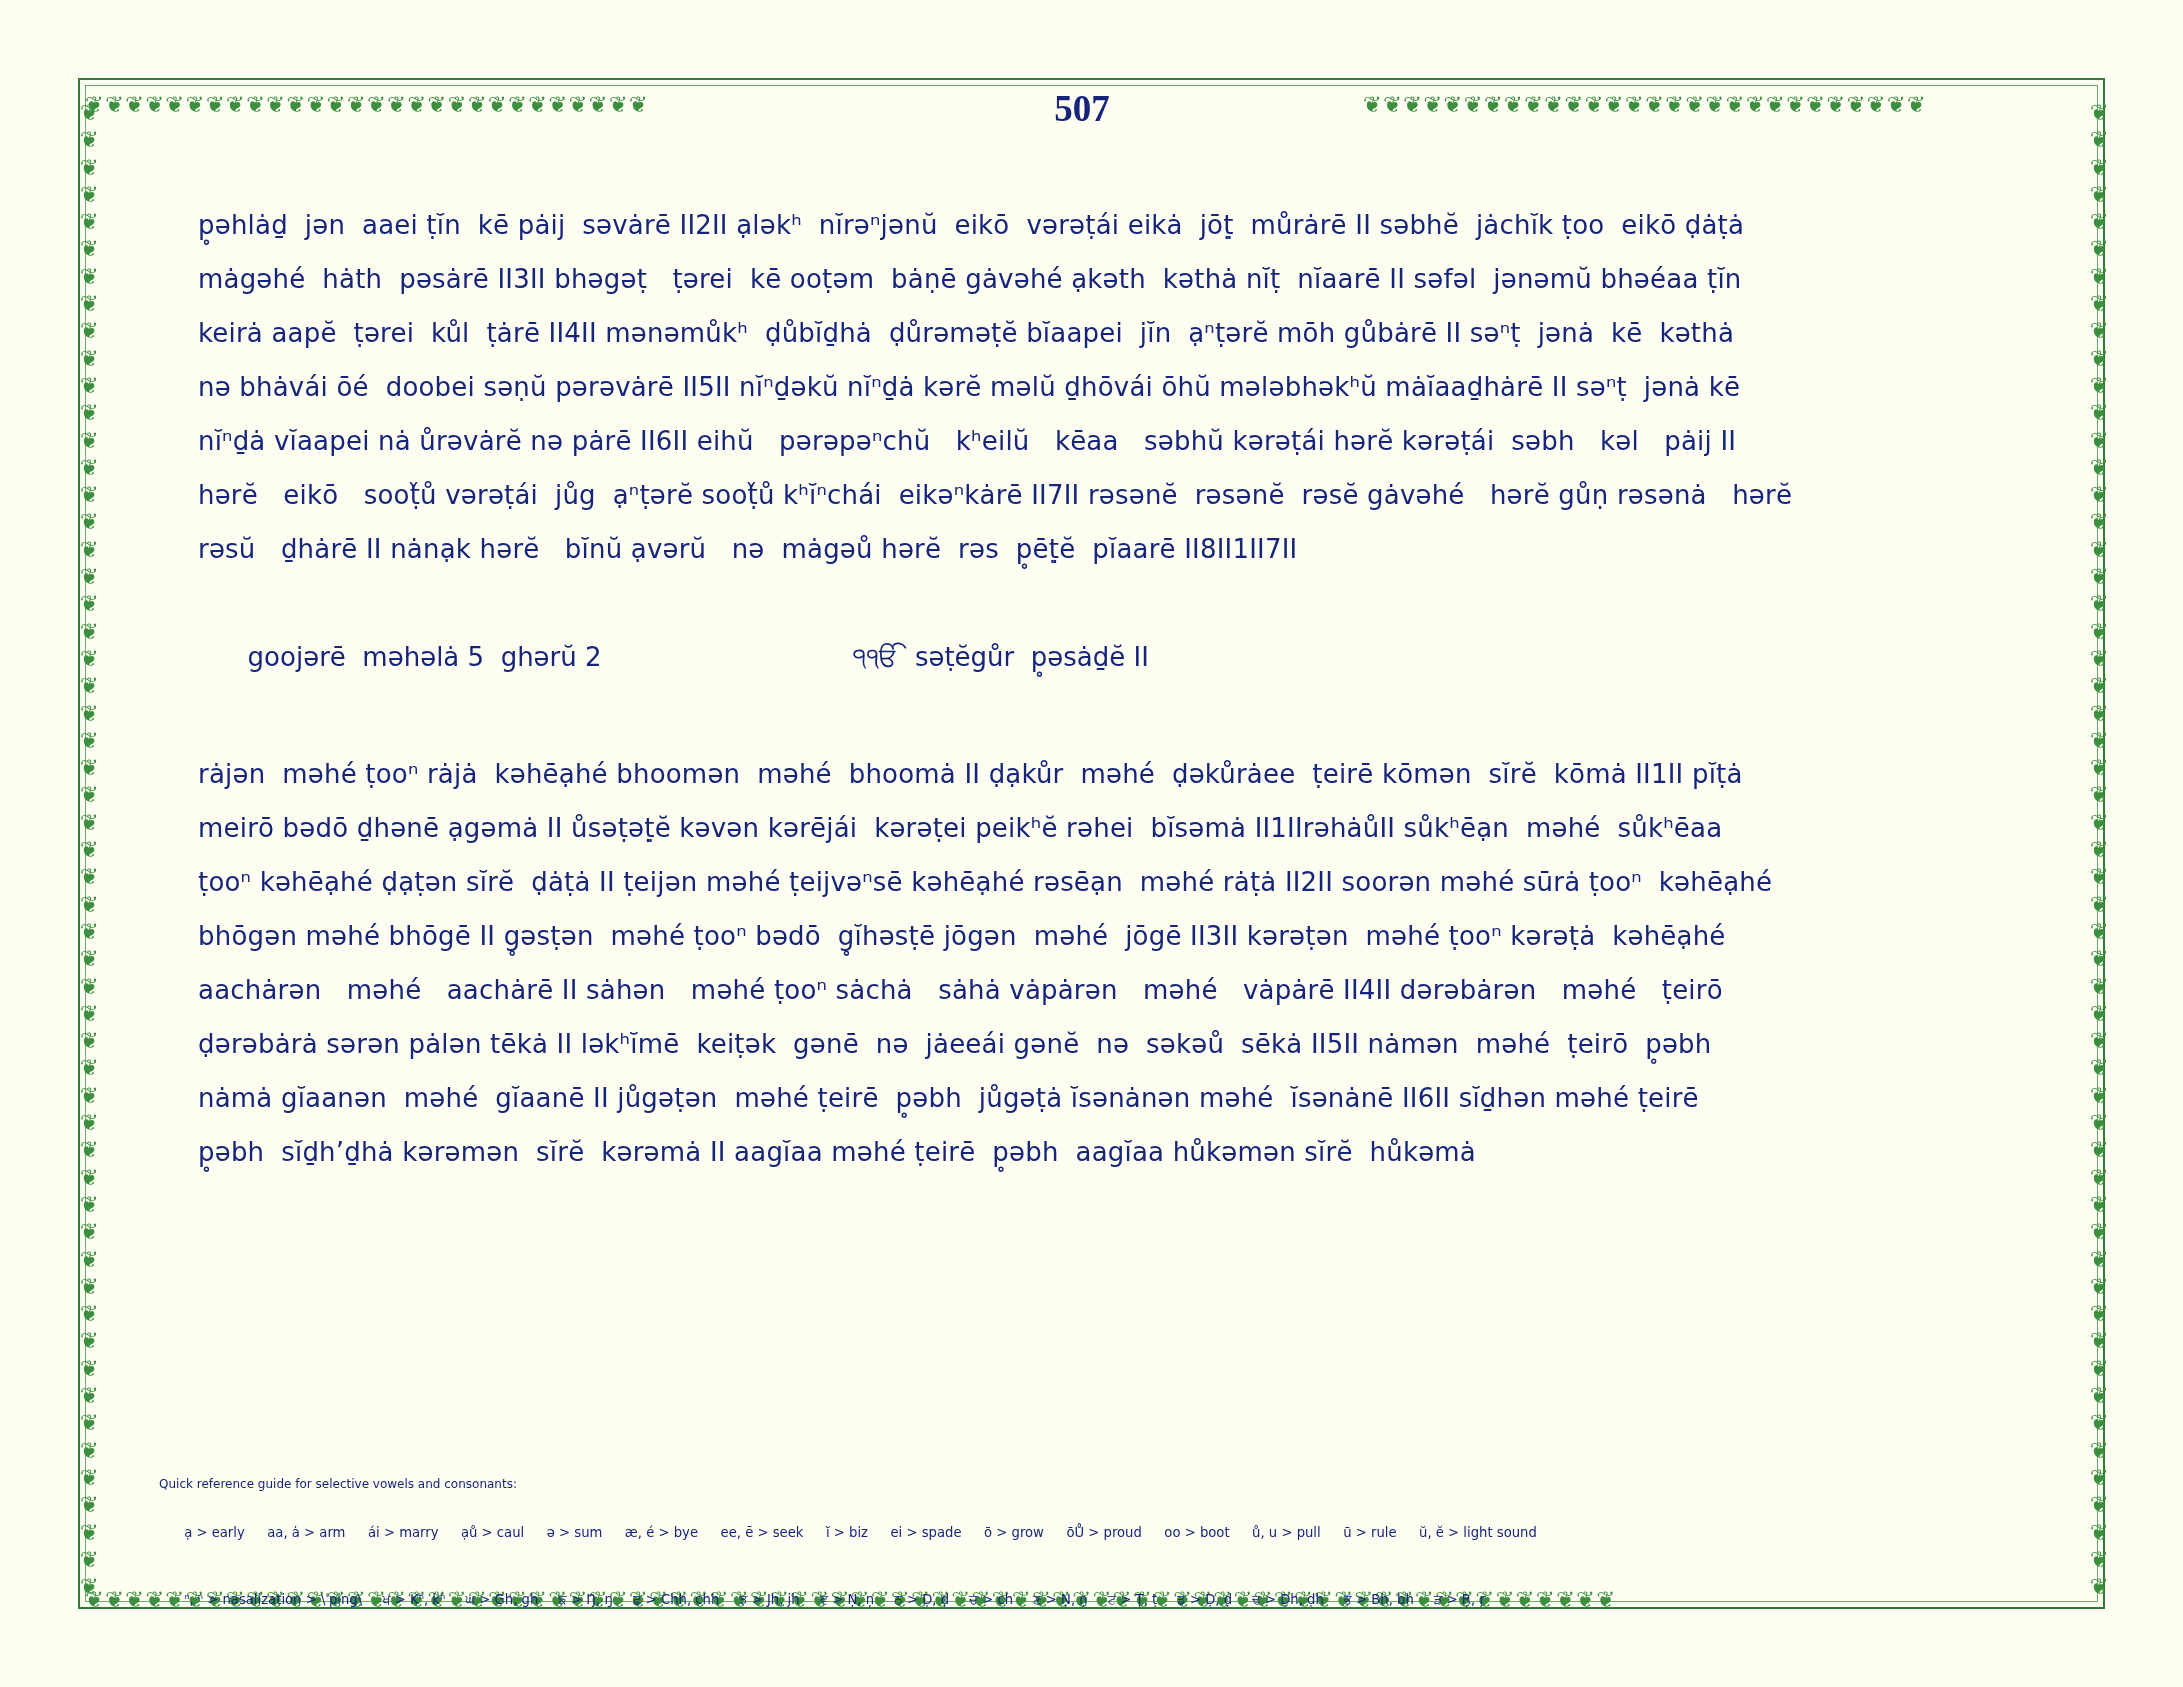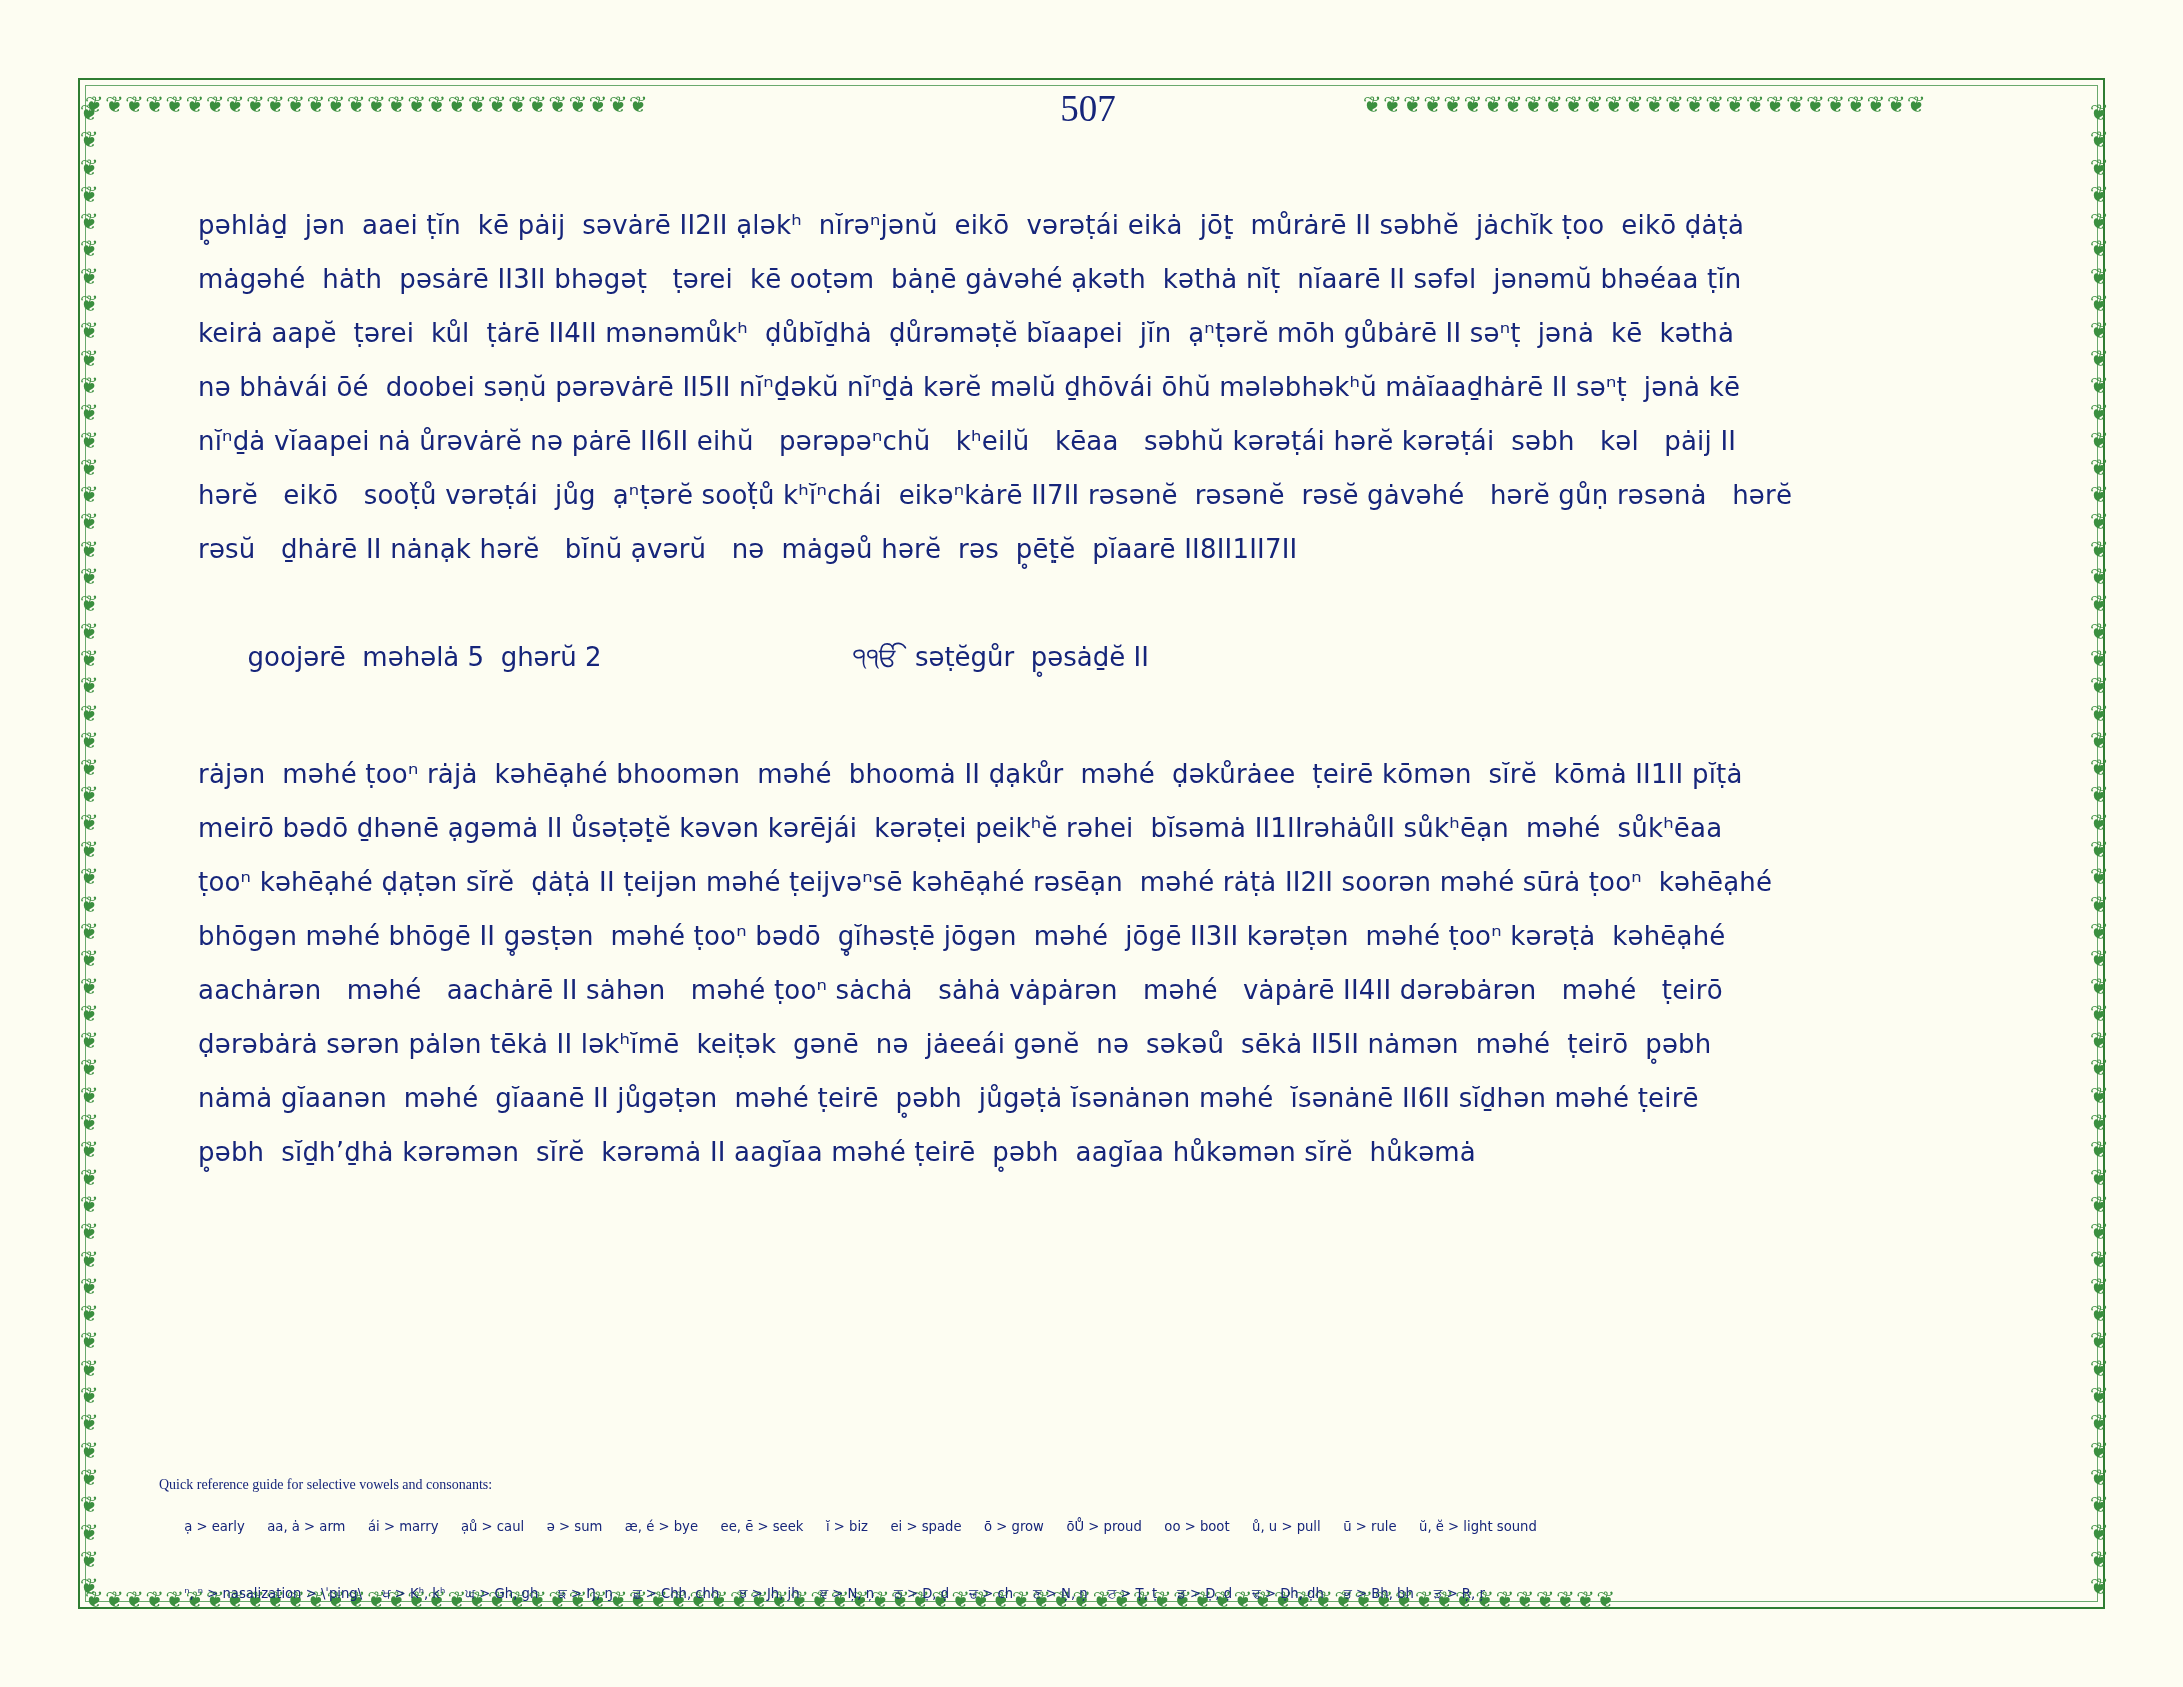--- a/index.html
+++ b/index.html
@@ -71,25 +71,25 @@
   .vine-bottom {
     left: 85px;
     top: 1588px;
     width: 2011px;
   }
 
   
   .page-number {
     position: absolute;
     top: 87px;
-    left: 6px;
+    left: 0;
     width: 2164px;
     text-align: center;
     font-size: 37px;
-    font-weight: normal;
+    font-weight: bold;
     color: #16257a;
     font-family: "Liberation Serif", serif;
   }
 
   
   .content {
     position: absolute;
     left: 198px;
     top: 198px;
     width: 1800px;
@@ -117,22 +117,22 @@
   
   .footer {
     position: absolute;
     left: 159px;
     top: 1477px;
     width: 1905px;
     color: #16257a;
     font-family: "DejaVu Sans", sans-serif;
   }
   .footer-title {
-    font-size: 14px;
-    font-family: Liberation Serif, serif;
+    font-size: 12px;
+    margin-bottom: 8px;
   }
   .footer-row {
     font-size: 13.2px;
     line-height: 22.5px;
     white-space: pre-wrap;
   }
   .footer-row .cell { display: inline-block; }
   .footer-row-1 .cell { margin-right: 22.5px; }
   .footer-row-2 .cell { margin-right: 20px; text-align: center; }
 </style>

